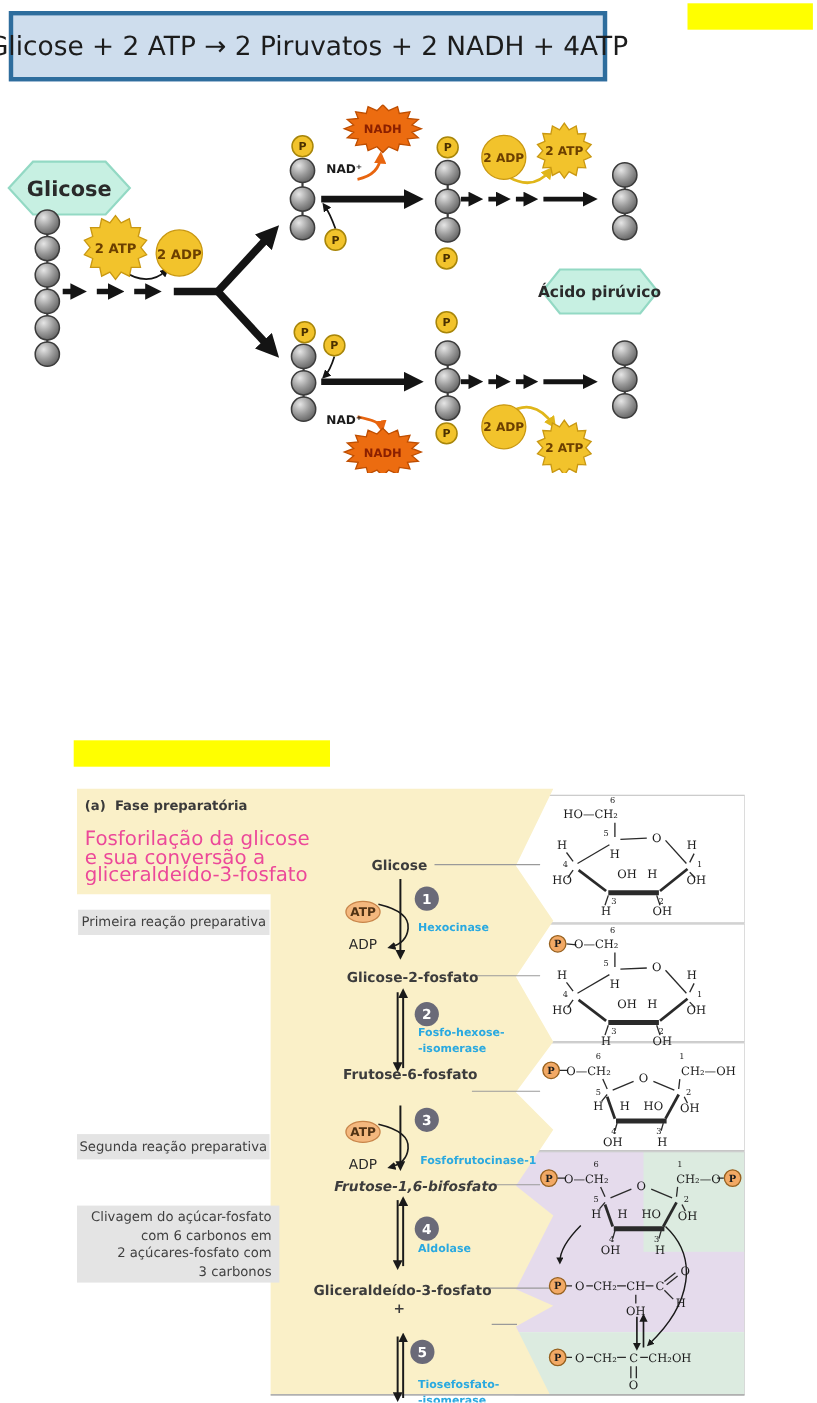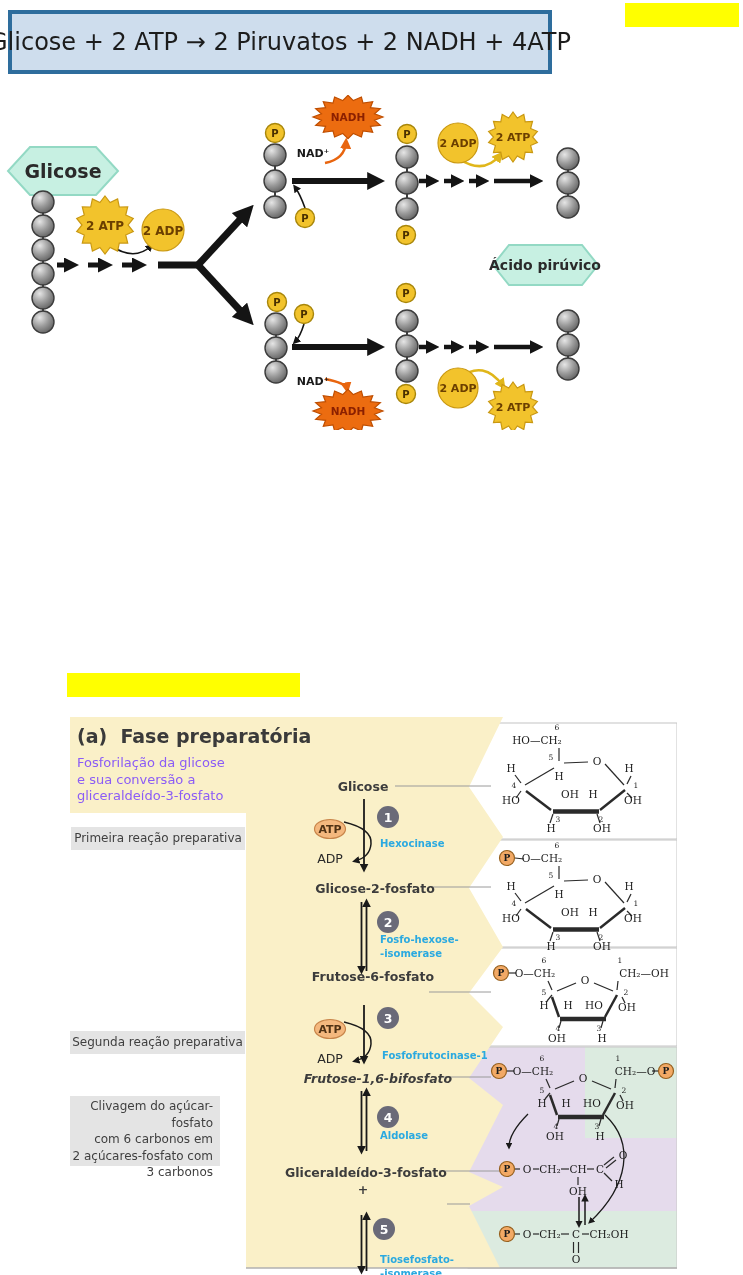--- a/index.html
+++ b/index.html
@@ -8,27 +8,27 @@
   .abs{position:absolute;}
   .hl{position:absolute;background:#ffff00;}
   #summary-box{left:8px;top:10px;width:536px;height:56px;background:#cedded;
        border:4px solid #2e6d9d;display:flex;align-items:center;justify-content:center;
        font-size:24px;color:#1c1c1c;white-space:nowrap;}
   #fig1{left:0;top:95px;width:743px;height:335px;}
   #fig2{left:57px;top:715px;width:620px;height:560px;}
   #fig1 svg,#fig2 svg{position:absolute;left:0;top:0;}
   svg text{font-family:"DejaVu Sans","Liberation Sans",sans-serif;}
   text.atm{font-family:"DejaVu Serif","Liberation Serif",serif;fill:#1c1c1c;}
-  .fig2-title{position:absolute;left:20px;top:10px;font-size:19px;font-weight:bold;color:#3a3a3a;}
-  .fig2-sub{position:absolute;left:20px;top:40px;font-size:13px;line-height:16.5px;color:#8b5cf6;}
+  .fig2-title{position:absolute;left:20px;top:10px;font-size:12px;font-weight:bold;color:#3a3a3a;}
+  .fig2-sub{position:absolute;left:20px;top:40px;font-size:18px;line-height:16.5px;color:#ec4899;}
   .fig2-sub span{display:block;}
   .sidebar{position:absolute;background:#e4e4e4;color:#3f3f3f;font-size:12px;box-sizing:border-box;}
   #side-1{left:14px;top:112px;width:174px;height:23px;line-height:23px;text-align:center;}
   #side-2{left:13px;top:316px;width:175px;height:23px;line-height:23px;text-align:center;}
-  #side-3{left:13px;top:381px;width:150px;height:70px;padding:2px 7px 0 0;text-align:right;line-height:16.5px;}
+  #side-3{left:13px;top:381px;width:184px;height:70px;padding:2px 7px 0 0;text-align:right;line-height:16.5px;}
   #side-3 span{display:block;}
   .met{position:absolute;width:160px;text-align:center;font-size:12.5px;font-weight:600;color:#3c3c3c;}
   .enz{position:absolute;color:#2aa9e0;font-size:10px;font-weight:600;line-height:14px;}
   .enz span{display:block;}
 </style>
 </head>
 <body>
 
 <div class="hl" style="left:625px;top:3px;width:114px;height:24px;"></div>
 <div class="hl" style="left:67px;top:673px;width:233px;height:24px;"></div>

